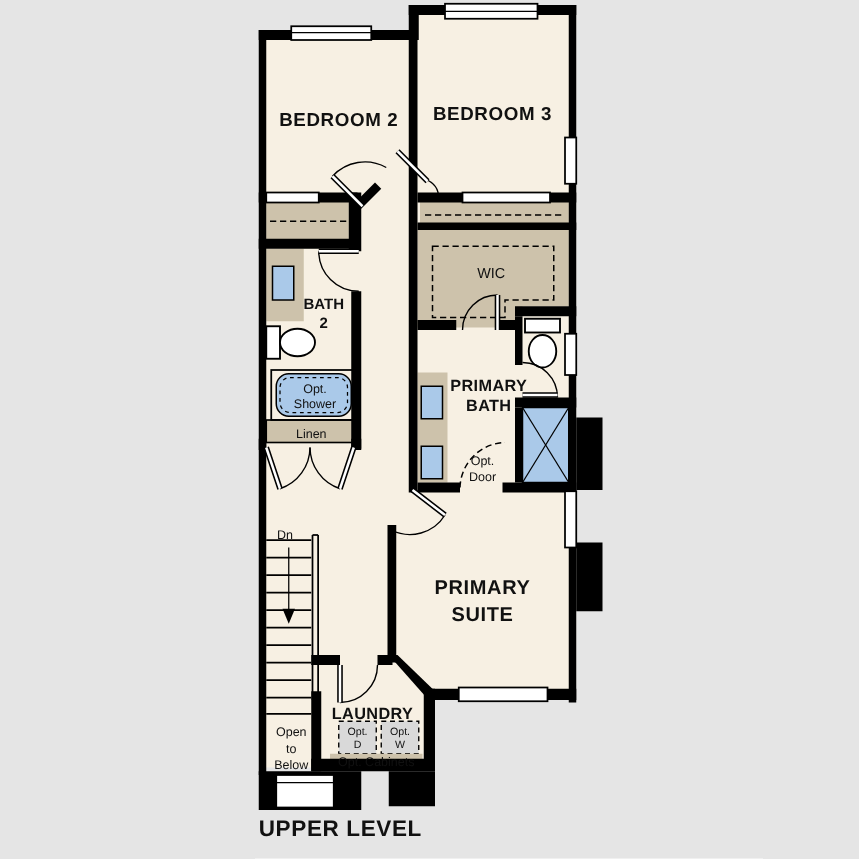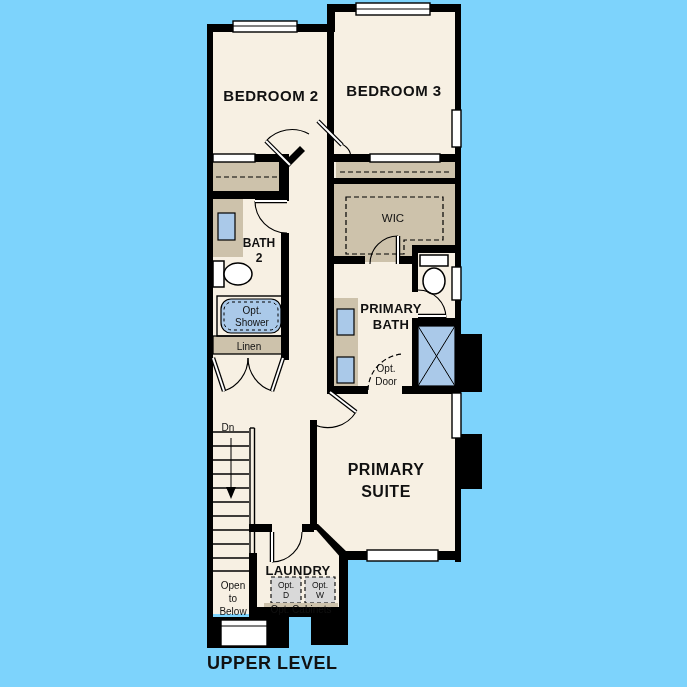--- a/index.html
+++ b/index.html
@@ -1,16 +1,16 @@
 <!DOCTYPE html>
 <html><head>
 <meta charset="utf-8">
 <style>
   html,body{margin:0;padding:0;background:#ffffff;}
-  .stage{width:687px;height:687px;position:relative;background:#7dd3fc;overflow:hidden;}
+  .stage{width:687px;height:687px;position:relative;background:#e5e5e5;overflow:hidden;}
   svg{display:block;}
   .wall{fill:#000000;stroke:none;}
   .floor{fill:#f7f0e3;stroke:none;}
   .tan{fill:#cdc2ab;stroke:none;}
   .tanline{fill:#cdc2ab;stroke:#000;stroke-width:1.3;}
   .blue{fill:#aac9e9;stroke:#000;stroke-width:1.2;}
   .gray{fill:#d9d9d9;stroke:#000;stroke-width:1.1;stroke-dasharray:4 3;}
   .win{fill:#ffffff;stroke:#000;stroke-width:1.4;}
   .thin{stroke:#000;stroke-width:1.4;fill:none;}
   .hair{stroke:#000;stroke-width:1;fill:none;}

